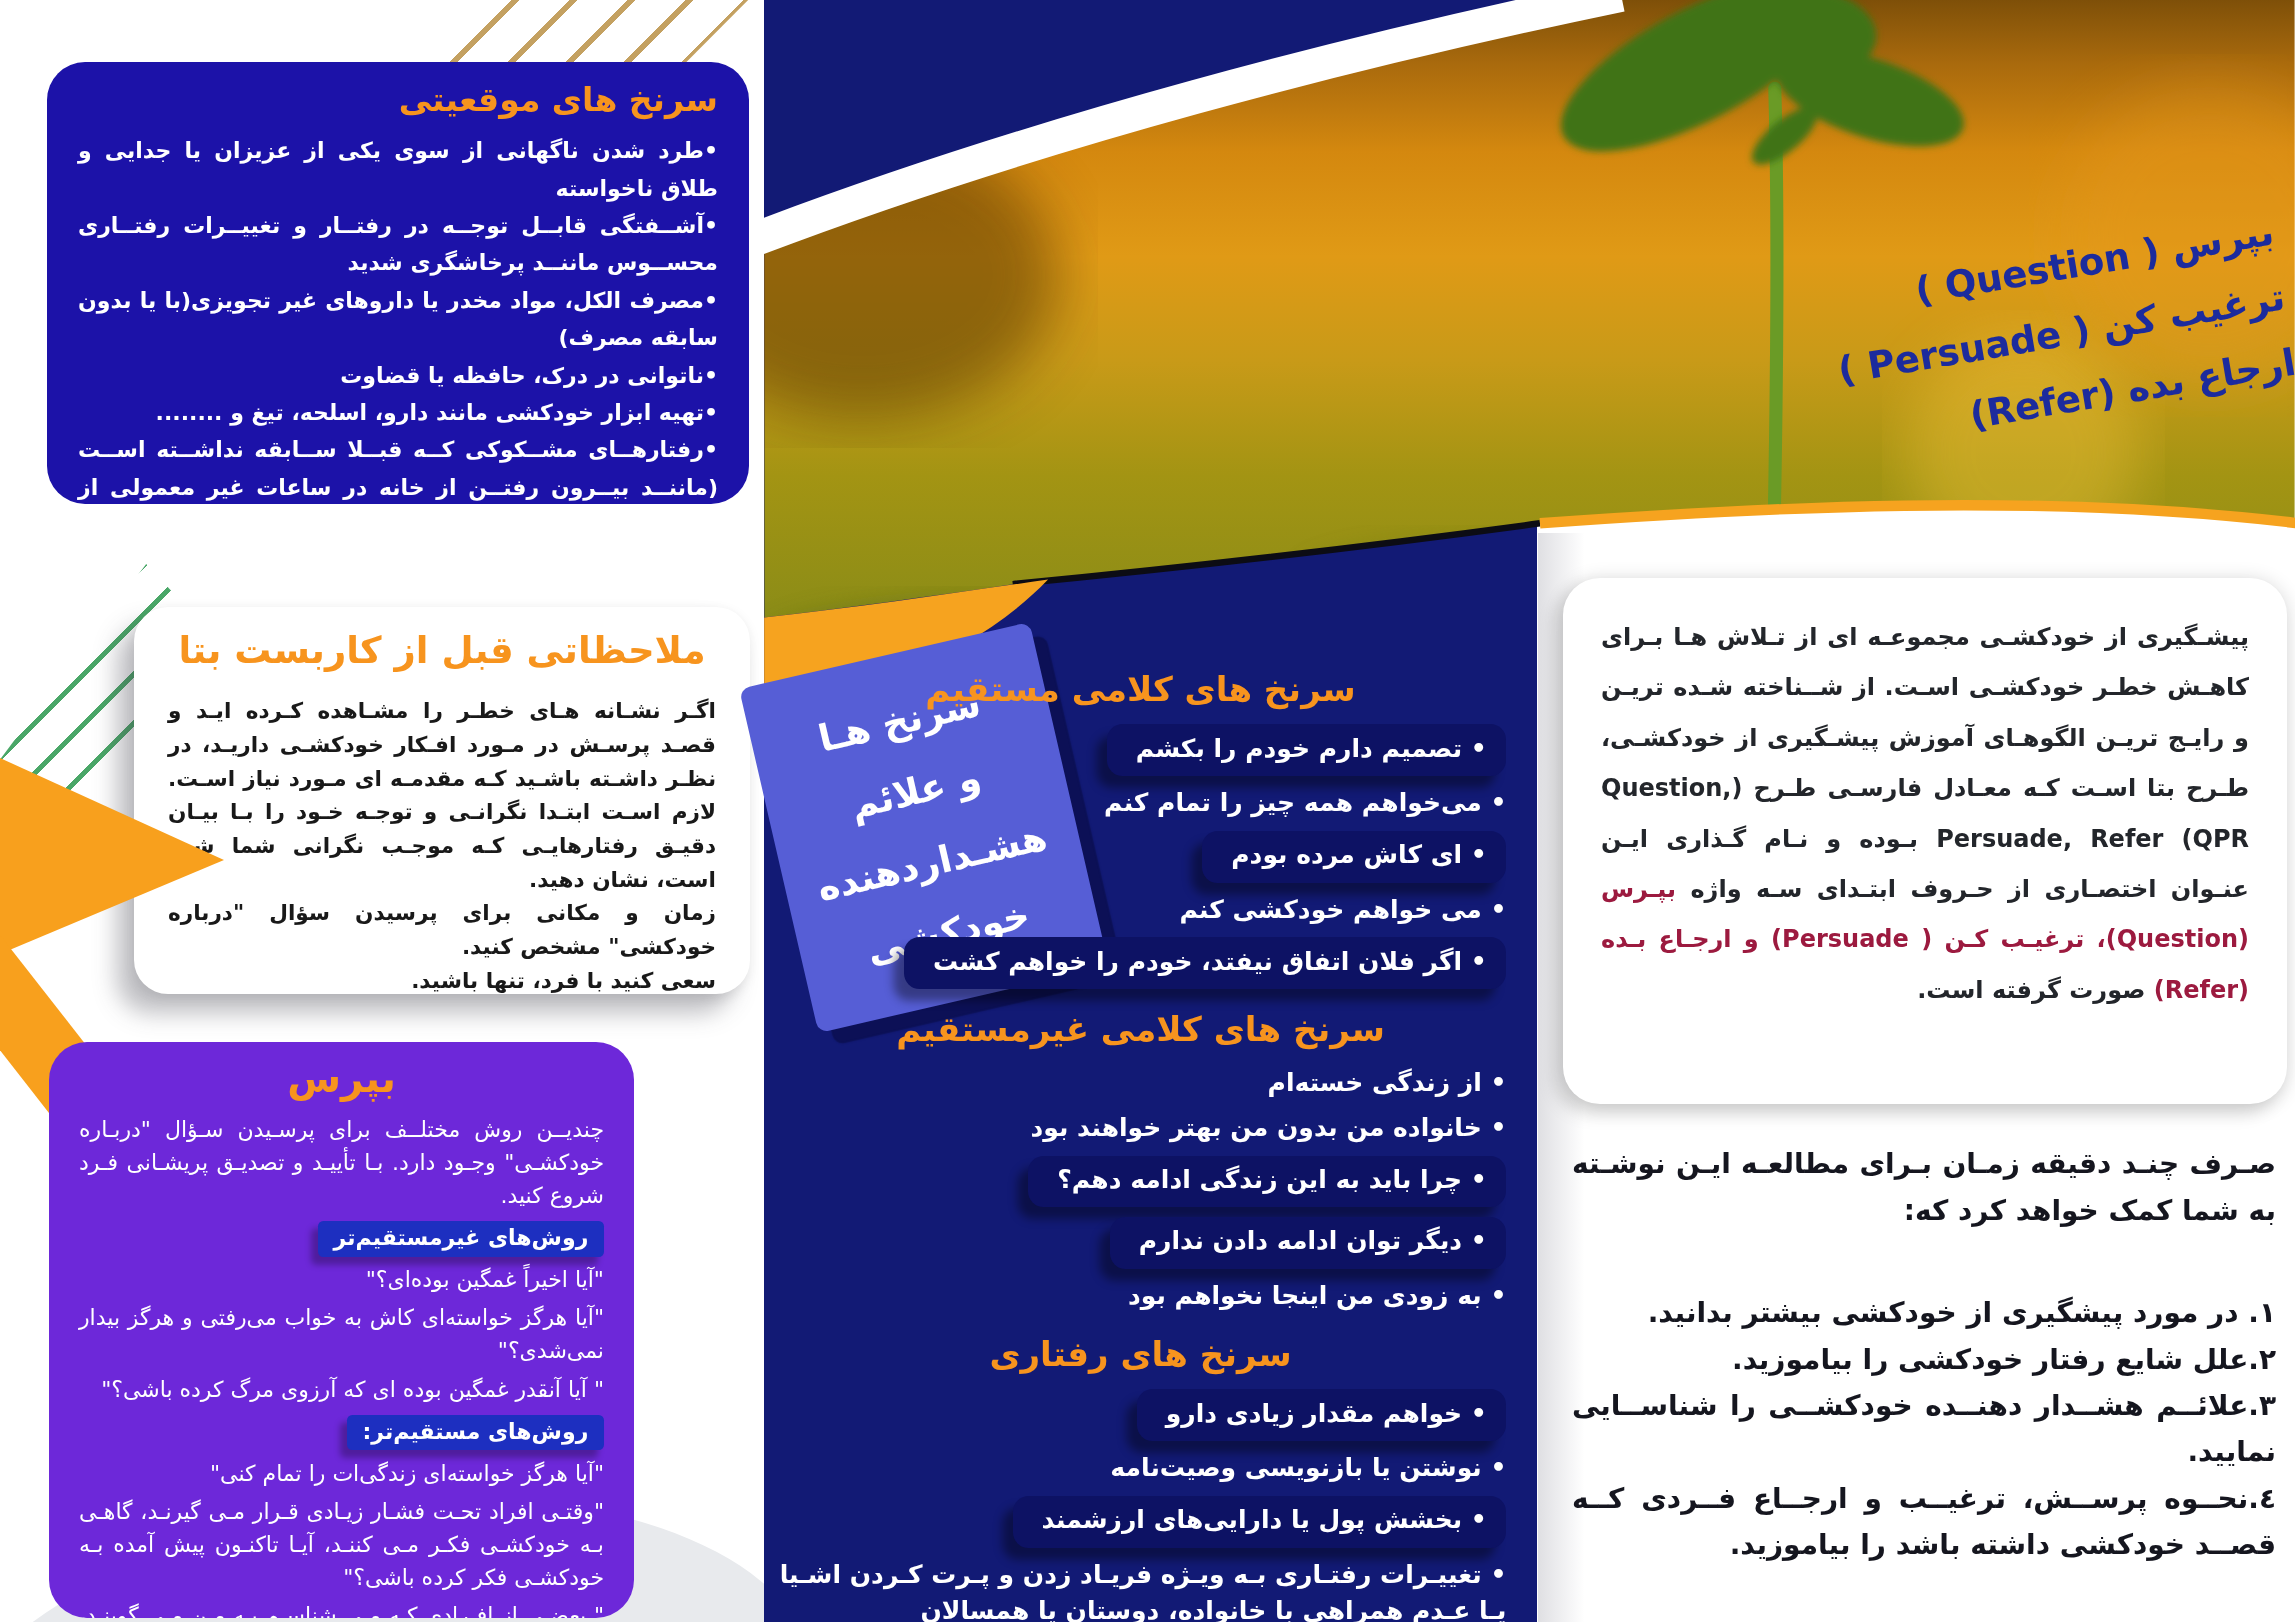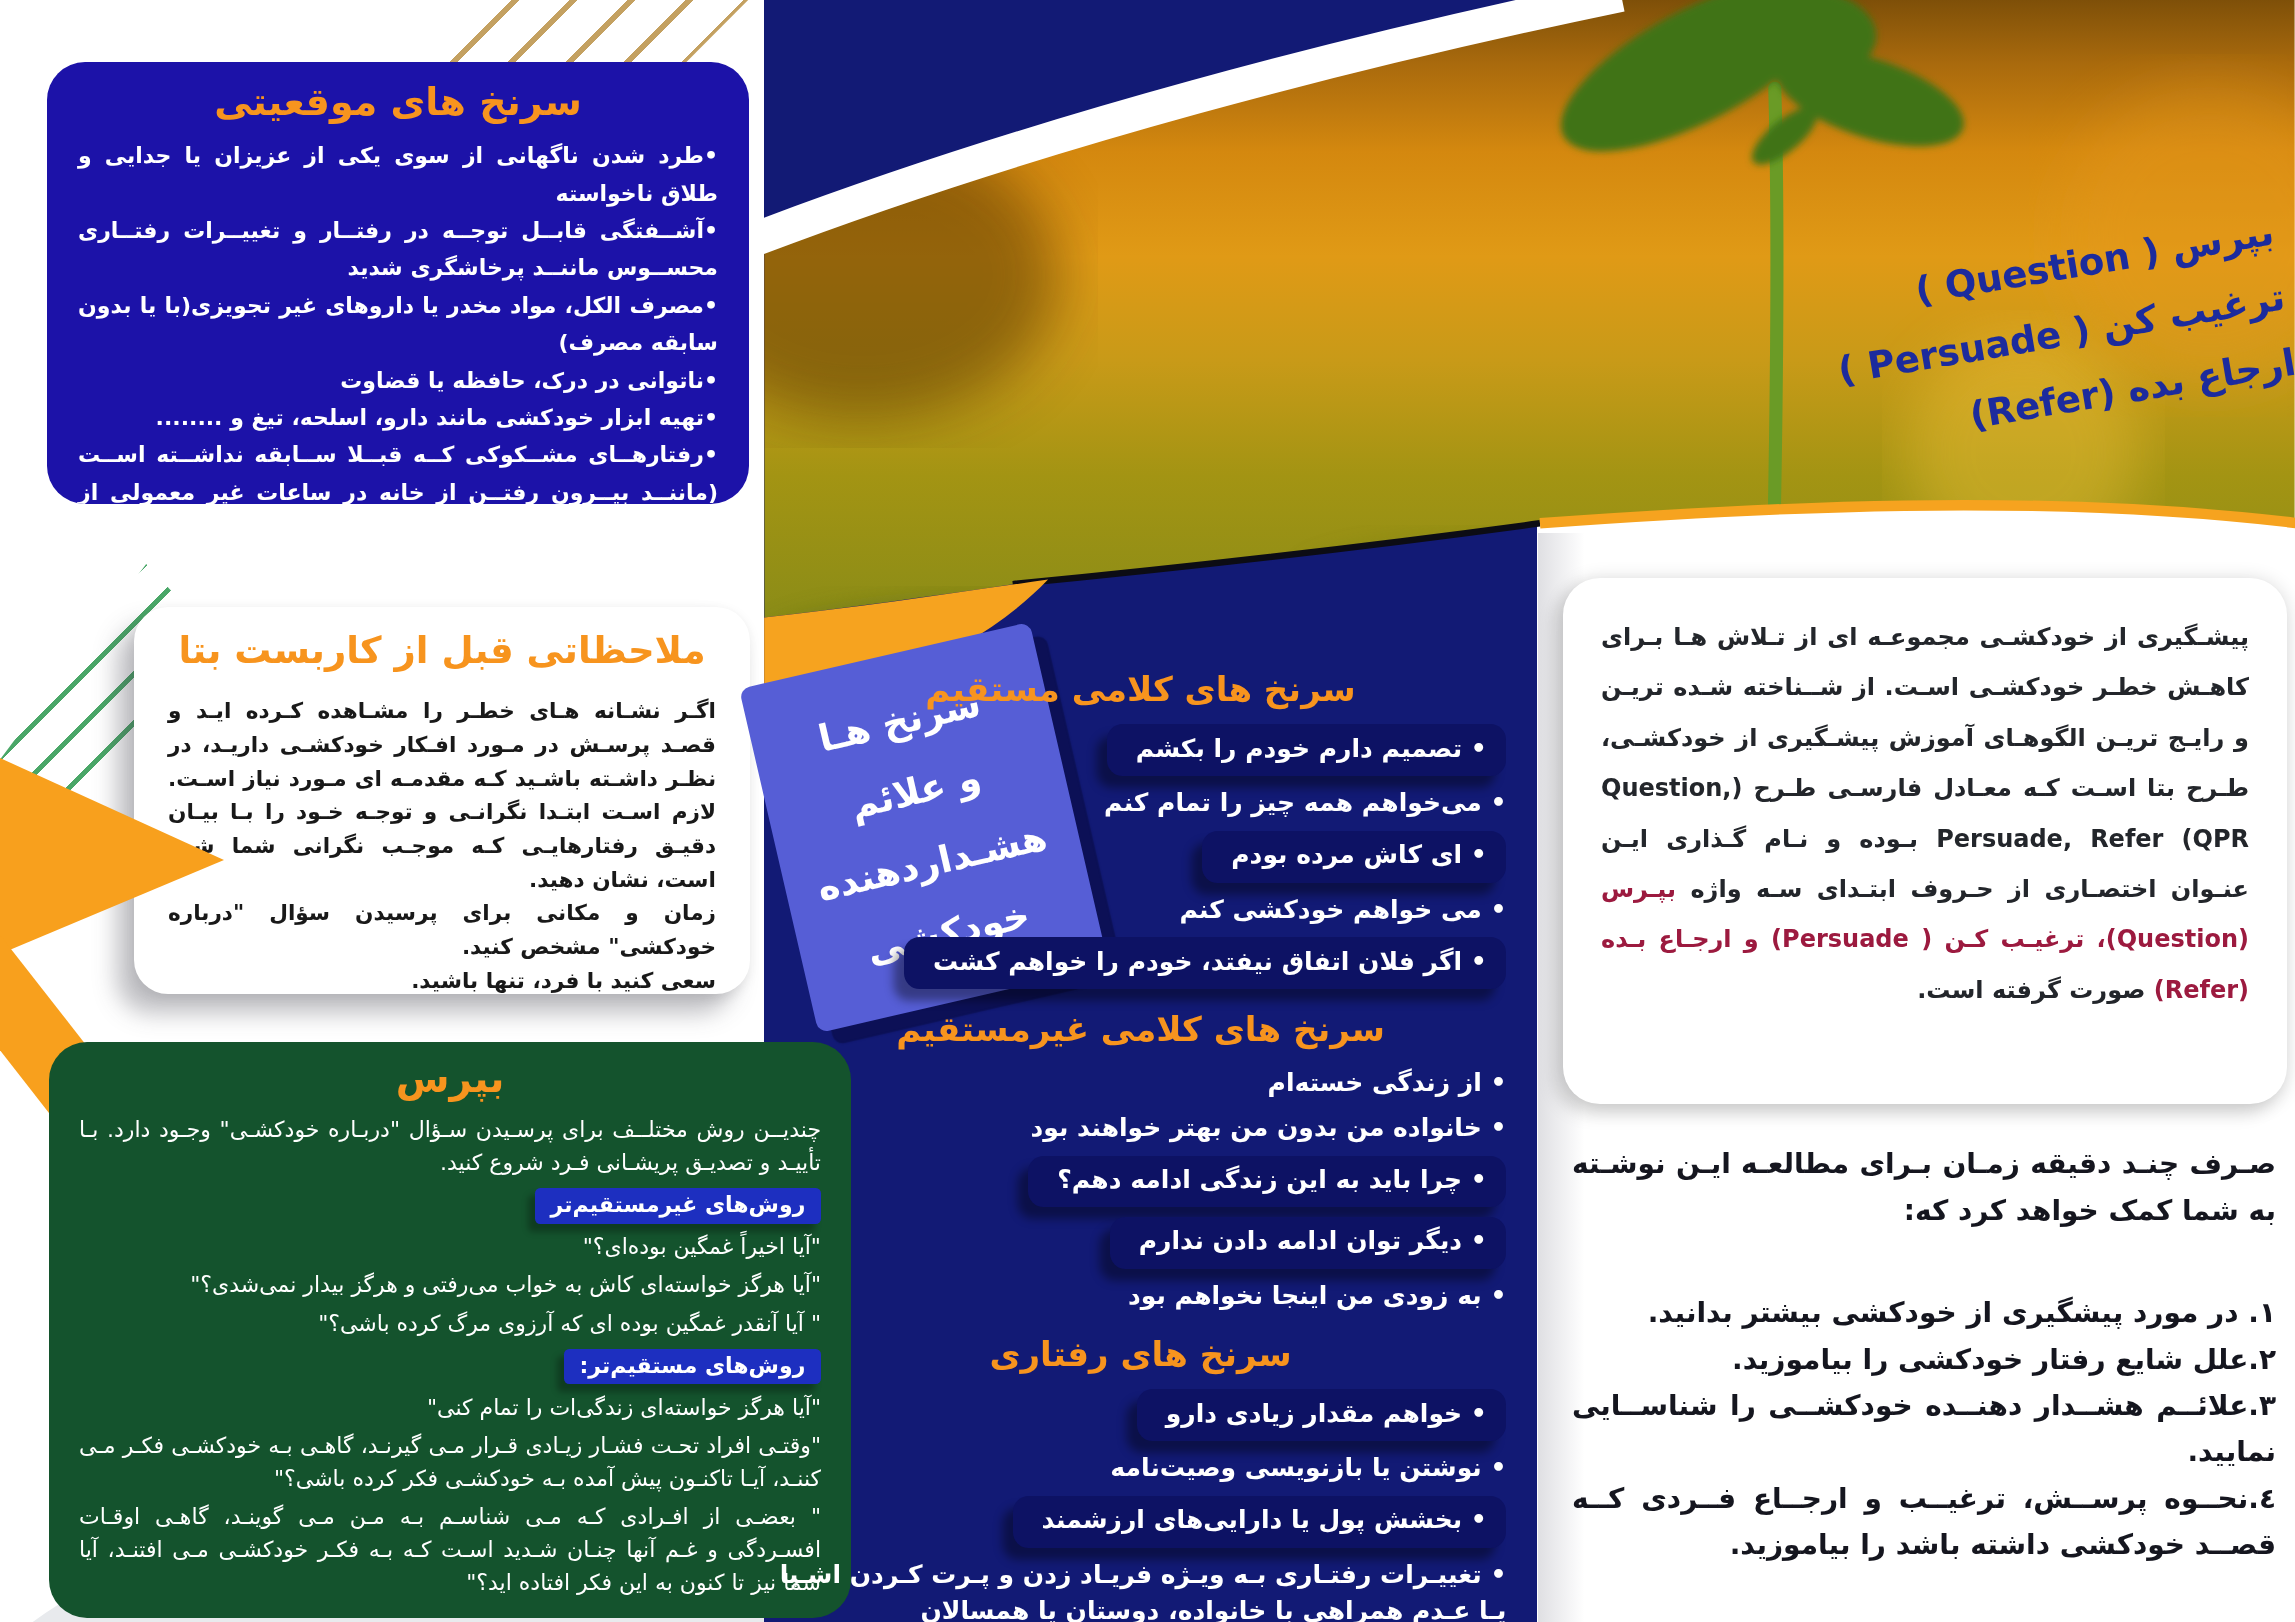--- a/index.html
+++ b/index.html
@@ -24,31 +24,31 @@
   .col-mid { position: absolute; left: 764px; top: 0; width: 773px; height: 1623px; background: #121a75; }
 
   
   .photo-svg { position: absolute; left: 764px; top: 0; width: 1531px; height: 870px; }
 
   
   .box { position: absolute; overflow: hidden; }
   .box-title { color: #f7941e; font-weight: bold; text-align: center; }
 
   .box1 { left: 47px; top: 62px; width: 702px; height: 442px; background: #1c12a8; border-radius: 38px; padding: 18.3px 31px 10.5px; }
-  .box1 .box-title { font-size: 38px; margin-bottom: 13px; }
+  .box1 .box-title { font-size: 33px; margin-bottom: 13px; text-align: right; }
   .box1 .item { color: #ffffff; font-weight: bold; font-size: 22px; line-height: 1.7;
     text-align: justify; text-align-last: right; }
 
   .box2 { left: 134px; top: 607px; width: 616px; height: 387px; background: #ffffff; border-radius: 34px; padding: 19.6px 34px;
     box-shadow: -17px 18.3px 23.6px rgba(70,70,80,.35), 0 3.9px 11.8px rgba(0,0,0,.08); }
   .box2 .box-title { font-size: 37px; margin: 2.6px 0 22px; }
   .box2 .para { color: #191919; font-weight: bold; font-size: 21.6px; line-height: 1.56;
     text-align: justify; text-align-last: right; }
 
-  .box3 { left: 49px; top: 1042px; width: 802px; height: 576px; background: #14532d; border-radius: 38px; padding: 14.4px 30px; }
+  .box3 { left: 49px; top: 1042px; width: 585px; height: 576px; background: #6d28d9; border-radius: 38px; padding: 14.4px 30px; }
   .box3 .box-title { font-size: 39px; margin-bottom: 11.8px; }
   .box3 .para, .box3 .quote { color: #ffffff; font-weight: normal; font-size: 22px; line-height: 1.5;
     text-align: justify; text-align-last: right; margin-bottom: 5.2px; }
   .box3 .quote { text-align-last: right; }
   .box3 .subhead-wrap { text-align: right; margin: 9.2px 0 6.5px; }
   .box3 .subhead { display: inline-block; background: #1d2fc0; color: #ffffff; font-weight: bold; font-size: 22px;
     padding: 3.9px 15.7px 6.5px; border-radius: 5.2px; box-shadow: -6.5px 7.9px 6.5px rgba(0,0,0,.28); }
 
   
   .ribbon-box { position: absolute; left: 775px; top: 651px; width: 298px; height: 353px;

